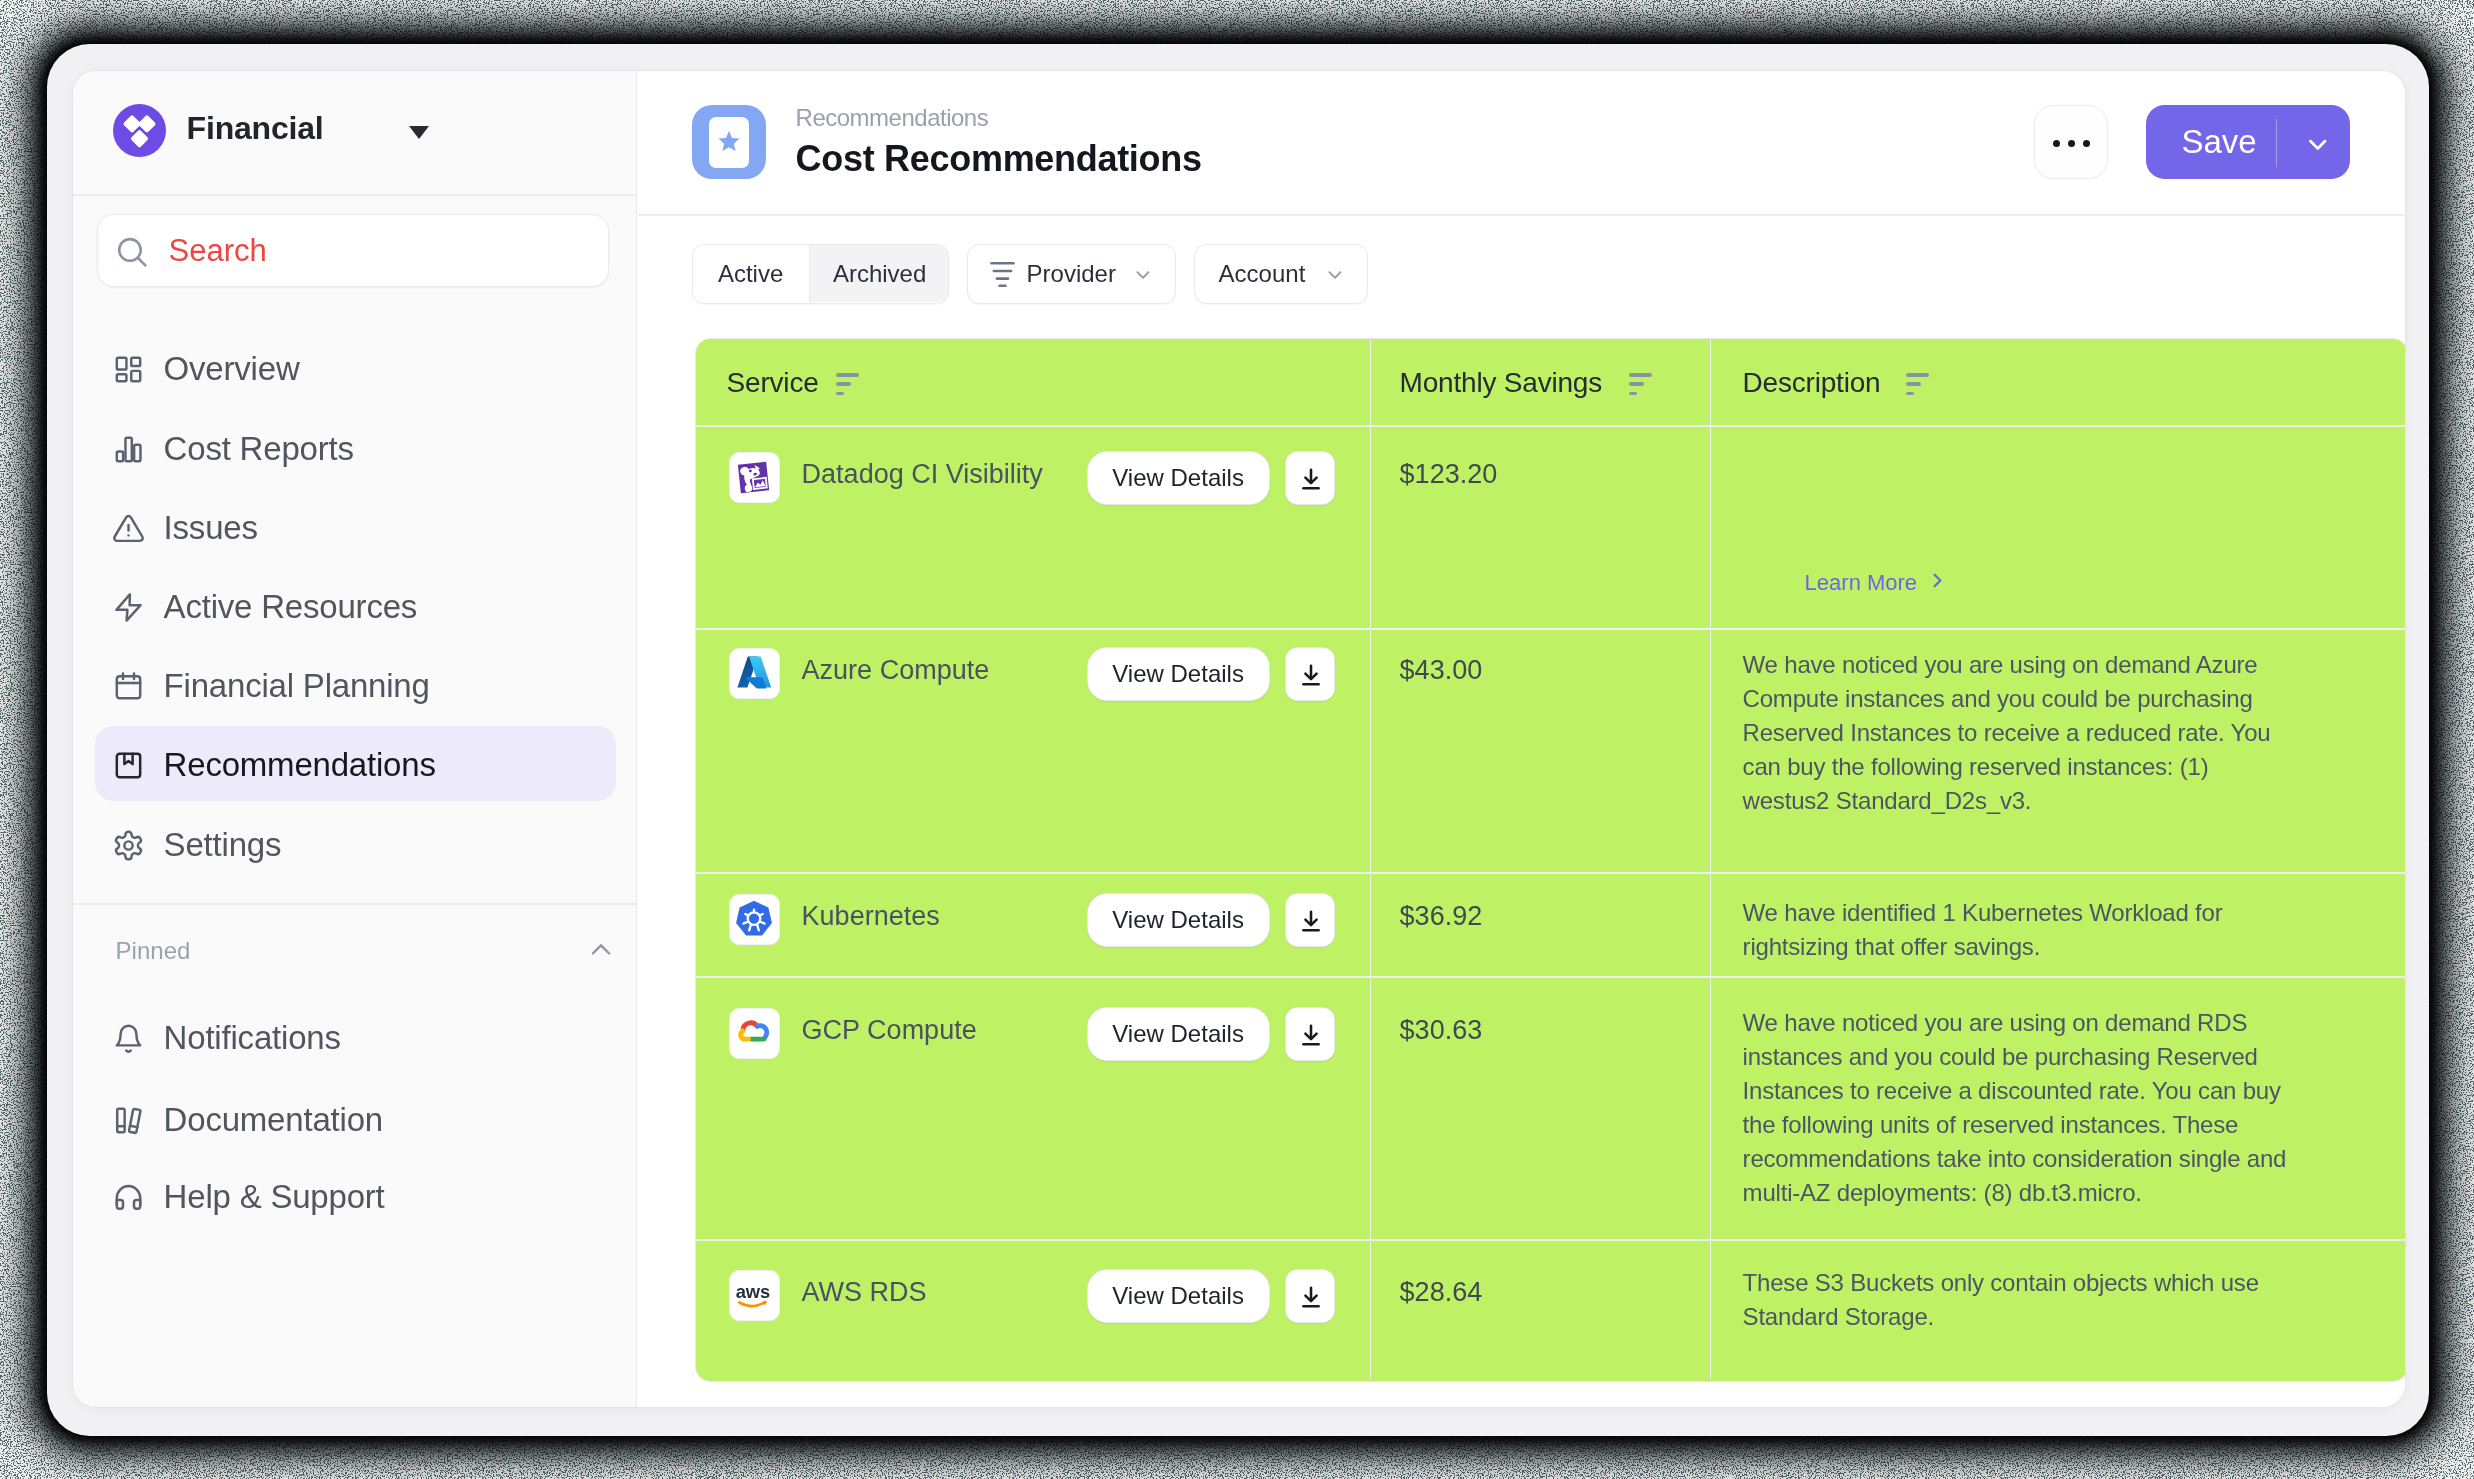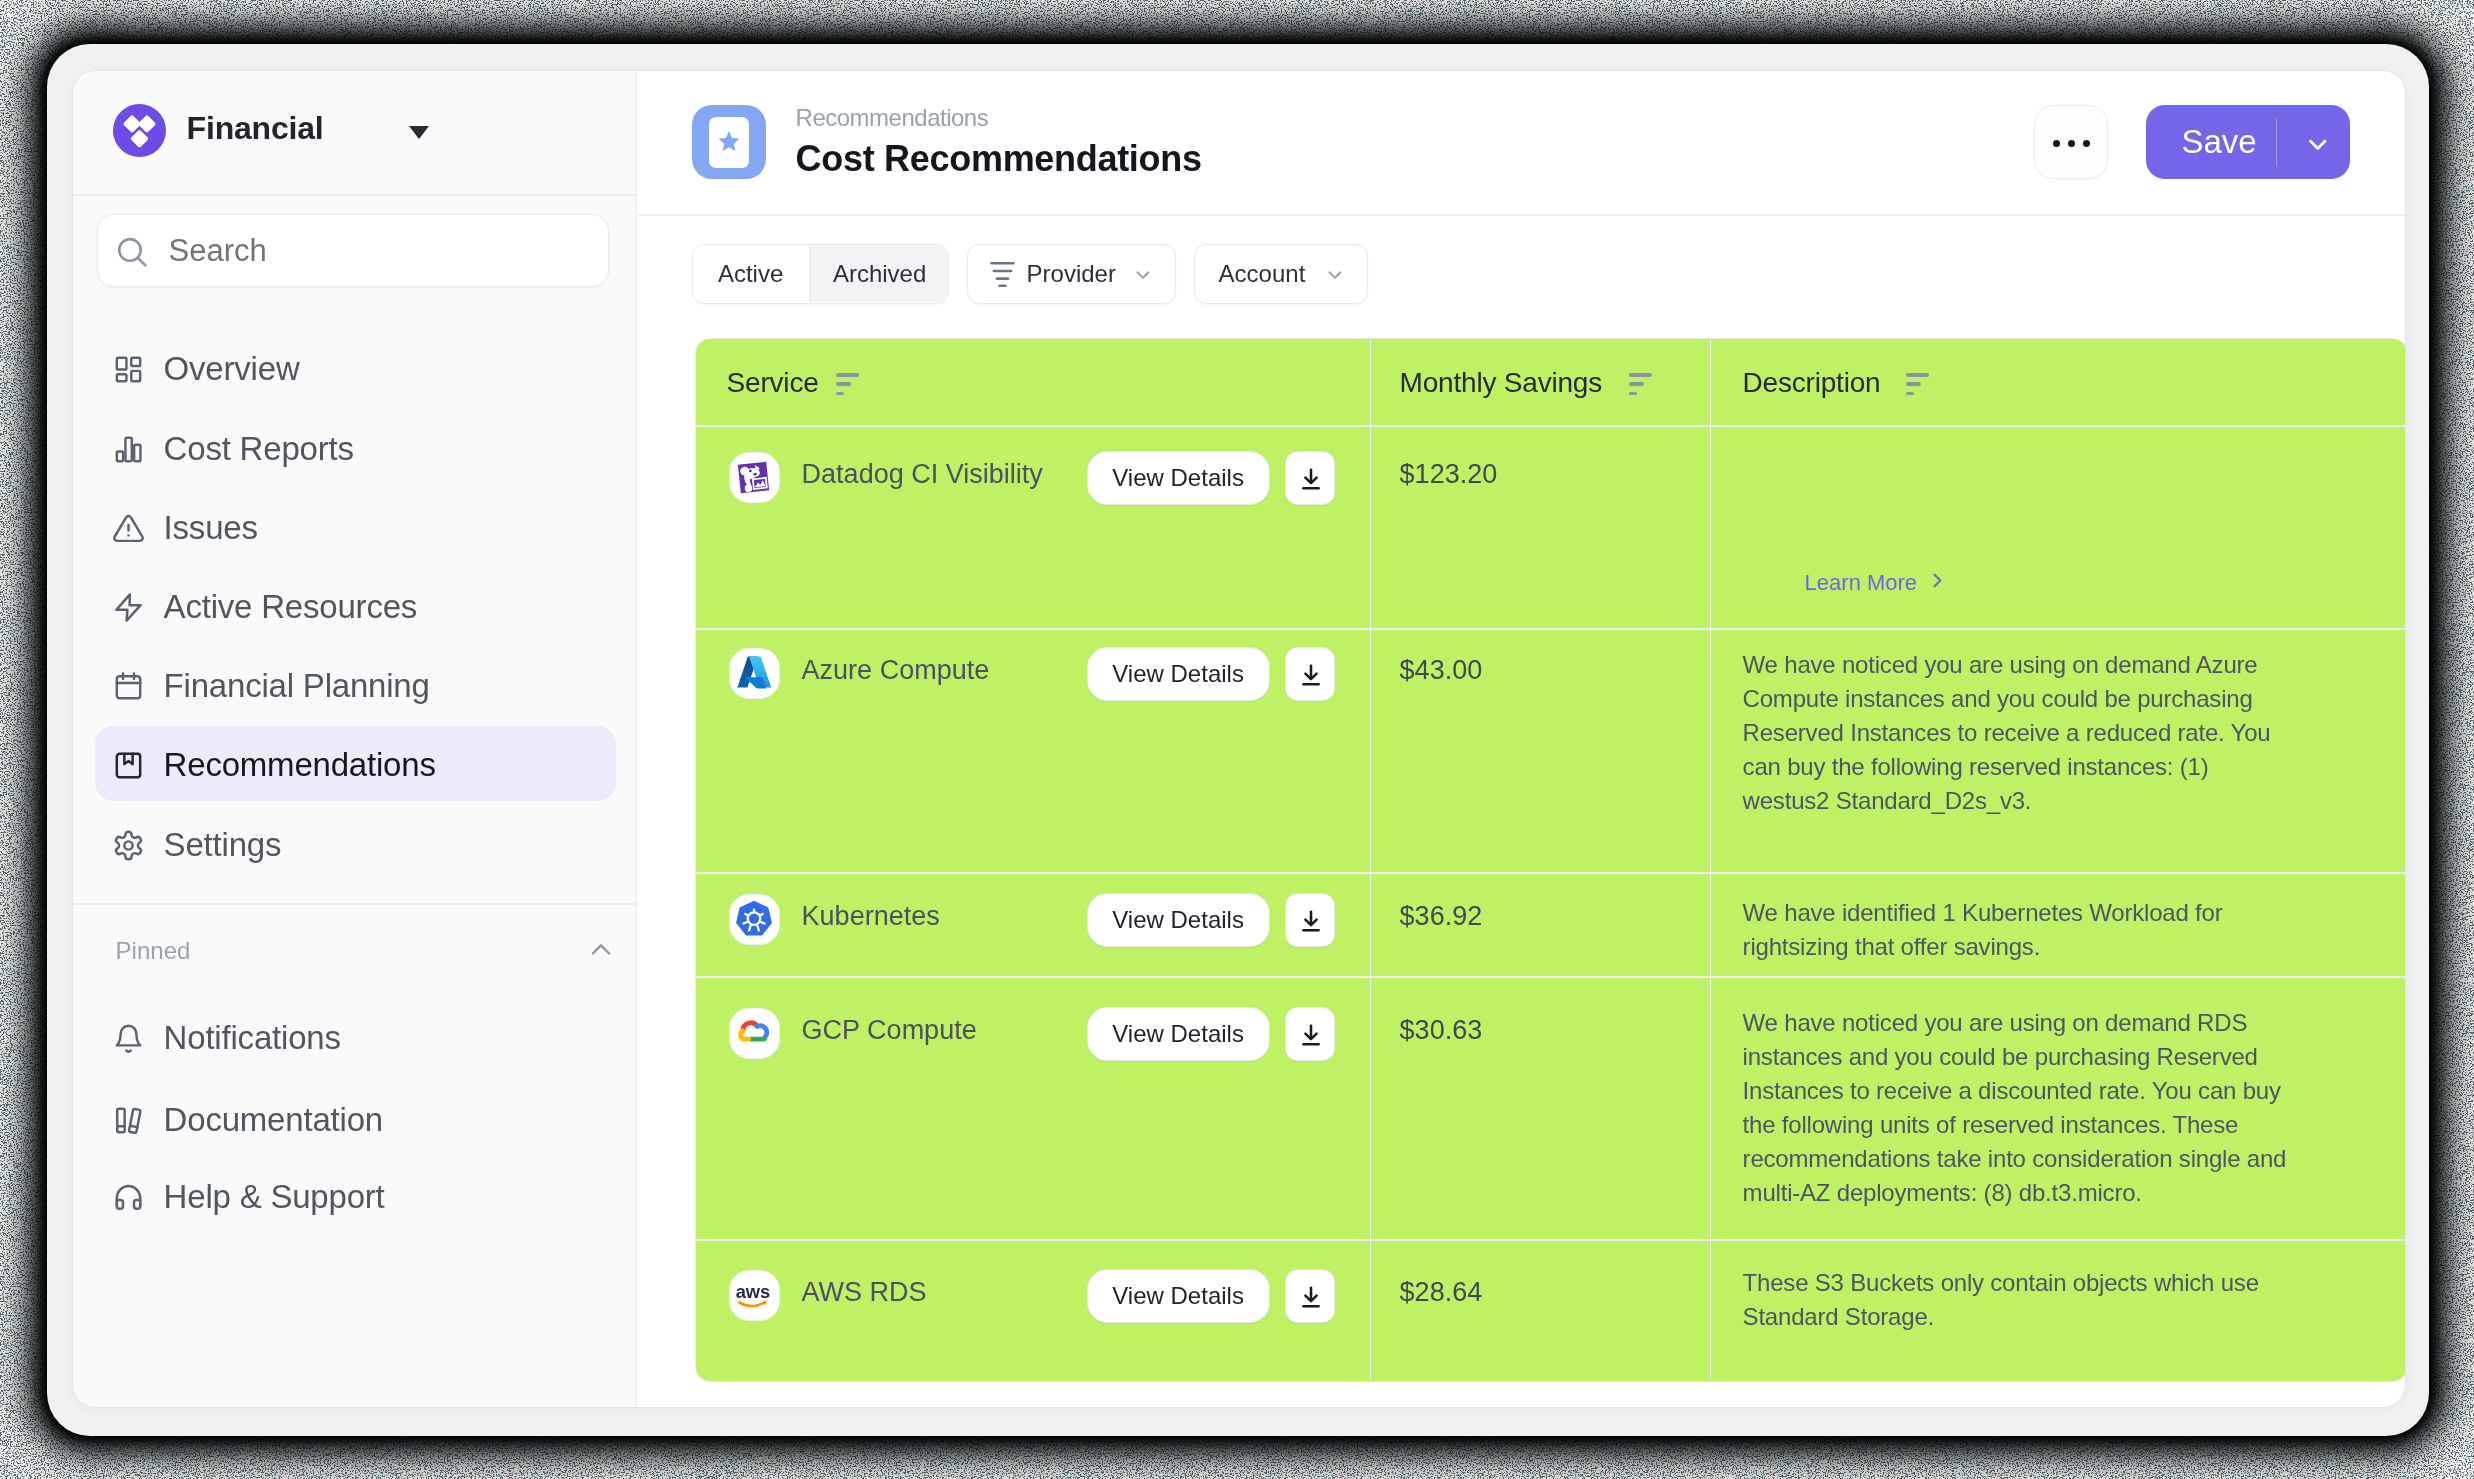--- a/index.html
+++ b/index.html
@@ -8,21 +8,21 @@
 #noise{position:absolute;left:0;top:0;z-index:1}
 #win{position:absolute;left:47px;top:44px;width:2382px;height:1392px;background:#f1f1f4;border-radius:43px;z-index:2;
  box-shadow:0 0 9.3px 3.9px rgba(0,2,3,.98),0 0 25px 14.7px rgba(3,7,8,.92),0 0 45px 23px rgba(13,18,20,.55)}
 #app{position:absolute;left:25.6px;top:27px;width:2332px;height:1336px;background:#fff;border-radius:23px;overflow:hidden;box-shadow:0 0 0 0.8px rgba(0,0,0,.03),0 1.6px 11px rgba(0,0,0,.05)}
 #side{position:absolute;left:0;top:0;width:564px;height:1336px;background:#fafafb;border-right:1.6px solid #ebebee}
 .sdiv{position:absolute;left:0;width:564px;height:1.6px;background:#ececef}
 #logo{position:absolute;left:40px;top:33px;width:53px;height:53px;border-radius:50%;background:#6d4be4}
 #mgmt{position:absolute;left:114px;top:39px;font-size:32px;font-weight:700;color:#22252c;letter-spacing:-0.2px}
 #caret{position:absolute;left:336px;top:55px;width:0;height:0;border-left:10px solid transparent;border-right:10px solid transparent;border-top:13px solid #282b32}
 #search{position:absolute;left:24px;top:143px;width:512px;height:73px;background:#fff;border:1.6px solid #e9eaee;border-radius:17px;box-shadow:0 0.8px 2.3px rgba(16,24,40,.05)}
-#search .ph{position:absolute;left:71px;top:18px;font-size:31px;color:#737373}
+#search .ph{position:absolute;left:71px;top:18px;font-size:31px;color:#ef4444}
 .nav{position:absolute;left:0;width:564px;height:74px}
 .nav .ni{position:absolute;left:39px;top:21px;width:33px;height:33px;color:#5b6270}
 .nav .nt{position:absolute;left:91px;top:50%;transform:translateY(-50%);font-size:33px;color:#50565f;letter-spacing:-0.2px}
 .nav.sel .pill{position:absolute;left:22.5px;top:-1.6px;width:521px;height:75px;background:#edeafb;border-radius:18.6px}
 .nav.sel .nt{color:#17181c;font-weight:500}
 .nav.sel .ni{color:#26272e}
 #pinned{position:absolute;left:43px;top:866px;font-size:24px;color:#9aa2ae}
 #pinchev{position:absolute;left:514px;top:865px;width:28px;height:28px;color:#8d95a1}
 #main{position:absolute;left:565px;top:0;width:1767px;height:1336px;background:#fff}
 #hicon{position:absolute;left:54px;top:34px;width:74px;height:74px;border-radius:20px;background:#84a7f3}
@@ -36,21 +36,21 @@
 #save .sc{position:absolute;left:157px;top:25px;width:29.5px;height:29.5px;color:#fff}
 #hdiv{position:absolute;left:0;top:143px;width:1767px;height:1.6px;background:#eceef0}
 .btn{position:absolute;top:173px;height:60px;border:1.6px solid #e8e9ed;border-radius:12.4px;background:#fff;box-shadow:0 0.8px 1.6px rgba(16,24,40,.04)}
 .btxt{font-size:24px;color:#2b313b}
 #card{position:absolute;left:57px;top:267px;width:1713px;height:1044px;border:1.6px solid #e7e9ed;border-radius:15.5px;background:#bef264}
 .cdiv{position:absolute;top:0;width:1.6px;height:1040px;background:#eceef0}
 .rdiv{position:absolute;left:0;width:1710px;height:1.6px;background:#eceef0}
 .hlbl{position:absolute;top:28px;font-size:28px;font-weight:500;color:#262b34;letter-spacing:-0.2px}
 .sort{position:absolute;top:34px;width:25px;height:22px}
 .sort i{position:absolute;left:0;height:3.9px;border-radius:2.3px;background:#8a92a3;display:block}
-.icbox{position:absolute;left:33px;width:51px;height:51px;border:1.6px solid #eef0f3;border-radius:20px;background:#fff}
+.icbox{position:absolute;left:33px;width:51px;height:51px;border:1.6px solid #eef0f3;border-radius:10px;background:#fff}
 .sname{position:absolute;left:106px;font-size:27px;color:#4a5160}
 .vd{position:absolute;left:391px;width:183px;height:54px;border:1.6px solid #e5e7ec;border-radius:20px;background:#fff;box-shadow:0 0.8px 1.6px rgba(16,24,40,.05);text-align:center;line-height:51px;font-size:24px;font-weight:500;color:#20242d}
 .dl{position:absolute;left:589px;width:50px;height:54px;border:1.6px solid #e5e7ec;border-radius:12.4px;background:#fff;box-shadow:0 0.8px 1.6px rgba(16,24,40,.05)}
 .dl svg{position:absolute;left:11px;top:13px;width:28px;height:28px;color:#171a20}
 .price{position:absolute;left:704px;font-size:27px;color:#414855}
 .desc{position:absolute;left:1047px;font-size:24px;line-height:34px;color:#4d5565;letter-spacing:-0.2px}
 .lm{position:absolute;left:1109px;font-size:22px;font-weight:400;color:#7163e8}
 </style>
 </head>
 <body>

